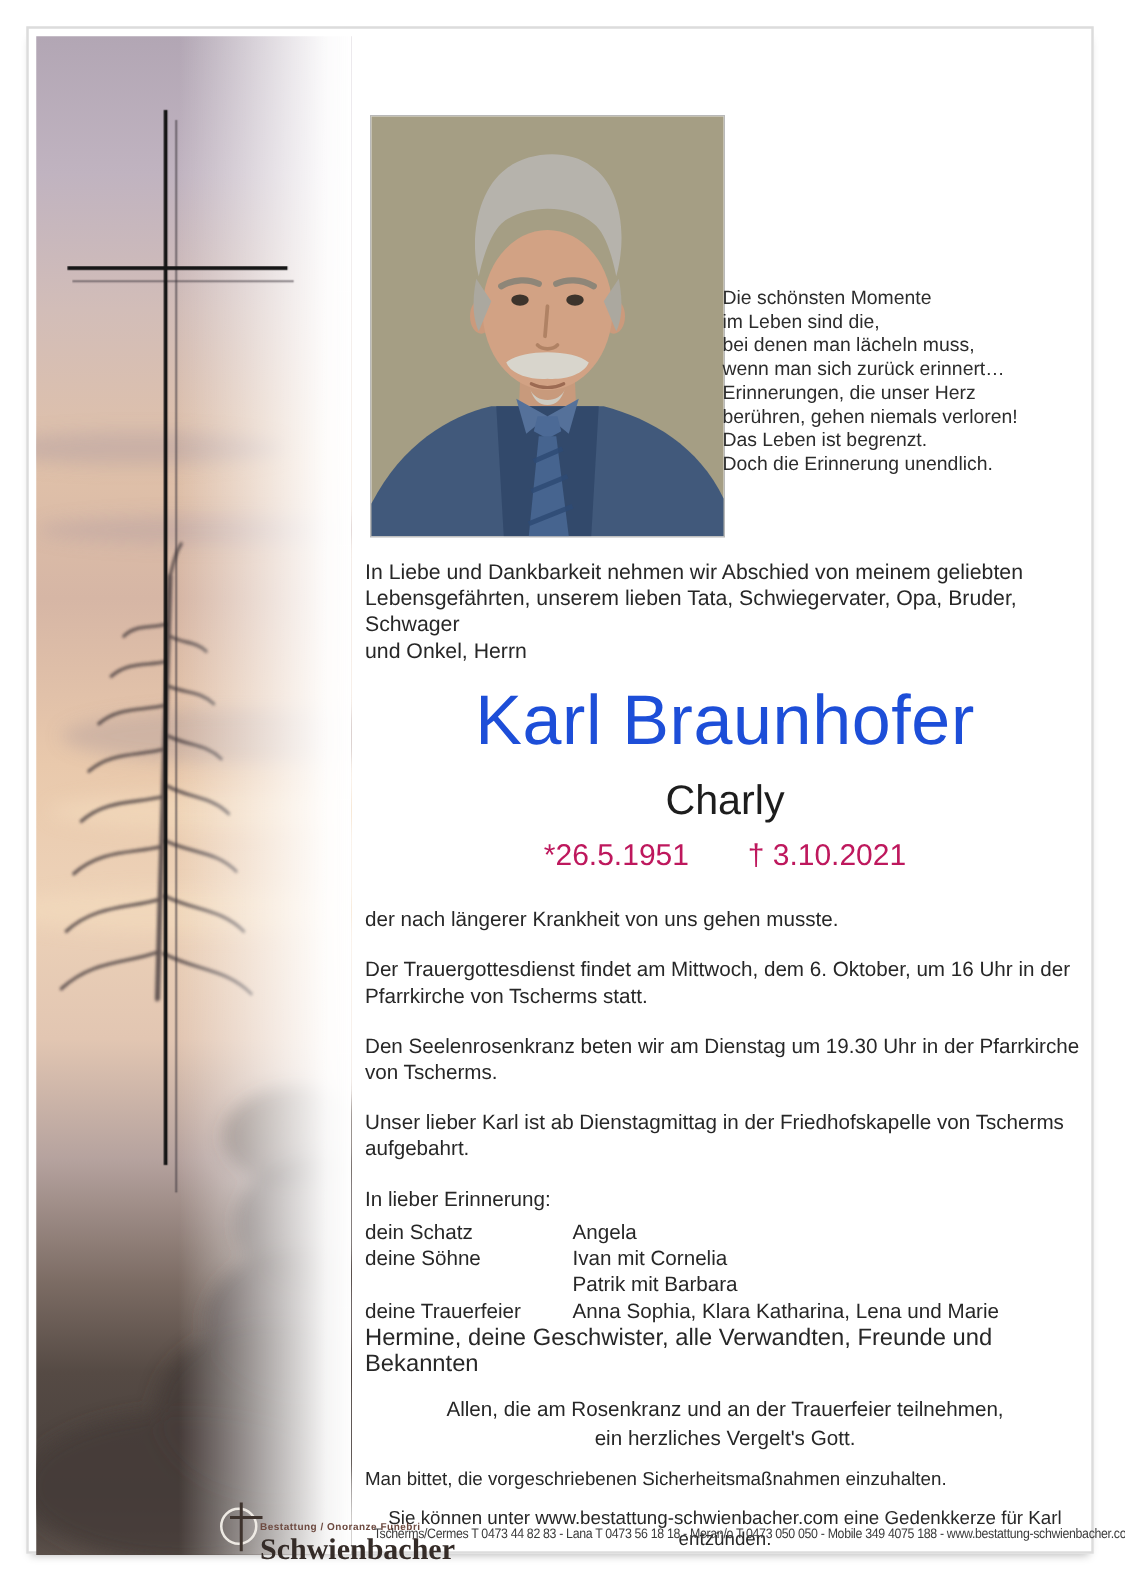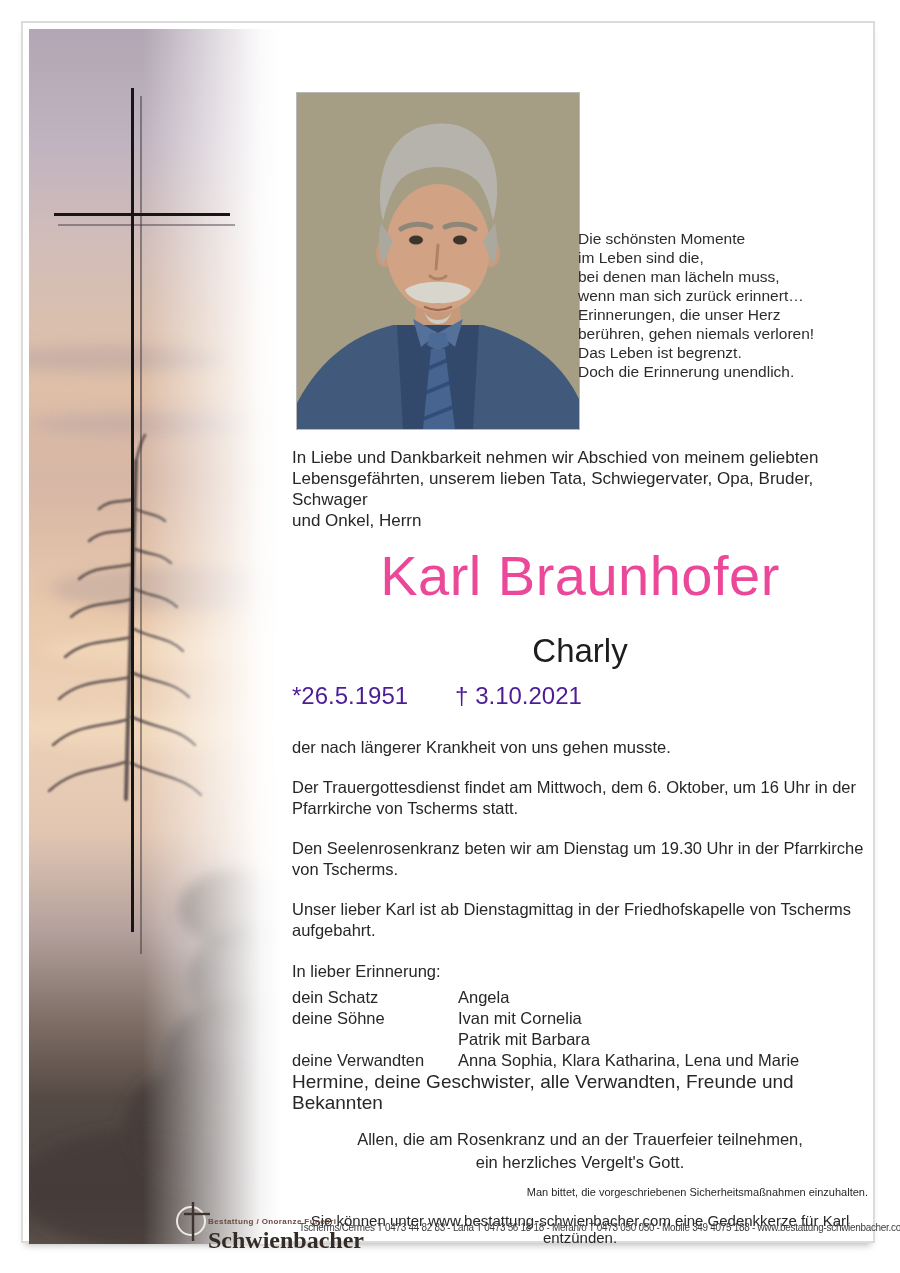--- a/index.html
+++ b/index.html
@@ -40,33 +40,33 @@
   }
   
   .poem{
     position:absolute;left:578px;top:229px;width:272px;text-align:left;
     font-size:15.5px;line-height:19px;color:#2c2c2c;
   }
   .poem span{display:block;}
   
   .content{position:absolute;left:292px;top:447px;width:576px;}
   .intro{font-size:17px;line-height:21px;white-space:pre-line;}
-  .name{text-align:center;font-size:56px;line-height:1.05;margin-top:16px;letter-spacing:.5px;color:#ec4899;}
-  .nickname{text-align:center;font-size:33px;margin-top:26px;color:#1d1d1d;}
-  .dates{margin-top:12px;display:flex;justify-content:flex-start;gap:47px;font-size:24px;color:#4c1d95;}
+  .name{text-align:center;font-size:56px;line-height:1.05;margin-top:16px;letter-spacing:.5px;color:#1d4ed8;}
+  .nickname{text-align:center;font-size:33px;margin-top:15px;color:#1d1d1d;}
+  .dates{margin-top:12px;display:flex;justify-content:center;gap:47px;font-size:24px;color:#be185d;}
   .para{font-size:16.5px;line-height:21px;margin:19px 0 0 0;white-space:pre-line;}
   .para.first{margin-top:27px;}
   .places{margin-top:18px;font-size:16.5px;line-height:21px;}
   .rem-heading{margin-top:20px;font-size:16.5px;line-height:21px;}
   .rem-rows{margin-top:5px;}
   .rem-row{display:flex;font-size:16.5px;line-height:21px;}
   .rem-row .lbl{width:166px;flex:0 0 166px;}
   .rem-trailing{font-size:19px;line-height:21px;}
   .thanks{margin-top:15px;text-align:center;font-size:16.5px;line-height:23px;white-space:pre-line;}
-  .notice{margin-top:12px;text-align:right;font-size:11px;}
+  .notice{margin-top:12px;text-align:left;font-size:15px;}
   .candle{margin-top:14px;text-align:center;font-size:15px;}
   
   .brand{position:absolute;left:170px;top:1199px;display:flex;align-items:flex-start;}
   .brand .mark{width:44px;height:44px;flex:0 0 44px;}
   .brand .txt{margin-left:-6px;margin-top:18px;}
   .brand .sub{font-size:8px;letter-spacing:.4px;color:#6d4a40;font-weight:bold;white-space:nowrap;}
   .brand .nm{font-family:"Liberation Serif", serif;font-weight:bold;font-size:24px;color:#342b27;margin-top:1px;white-space:nowrap;}
   .contact{
     position:absolute;left:299px;top:1221px;width:640px;font-size:11px;
     letter-spacing:-.3px;color:#3b3b3b;white-space:nowrap;
@@ -199,21 +199,21 @@
     </div>
     <div class="rem-row">
       <span class="lbl">deine Söhne</span>
       <span class="val">Ivan mit Cornelia</span>
     </div>
     <div class="rem-row">
       <span class="lbl"></span>
       <span class="val">Patrik mit Barbara</span>
     </div>
     <div class="rem-row">
-      <span class="lbl">deine Verwandten</span>
+      <span class="lbl">deine Trauerfeier</span>
       <span class="val">Anna Sophia, Klara Katharina, Lena und Marie</span>
     </div>
     <div class="rem-trailing">Hermine, deine Geschwister, alle Verwandten, Freunde und Bekannten</div>
   </div>
   <div class="thanks">Allen, die am Rosenkranz und an der Trauerfeier teilnehmen,
 ein herzliches Vergelt's Gott.</div>
   <div class="notice">Man bittet, die vorgeschriebenen Sicherheitsmaßnahmen einzuhalten.</div>
   <div class="candle">Sie können unter www.bestattung-schwienbacher.com eine Gedenkkerze für Karl entzünden.</div>
 </div>
 

